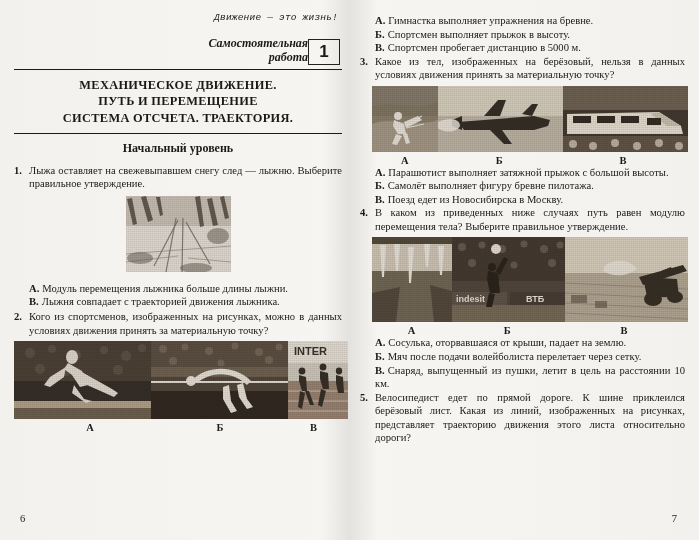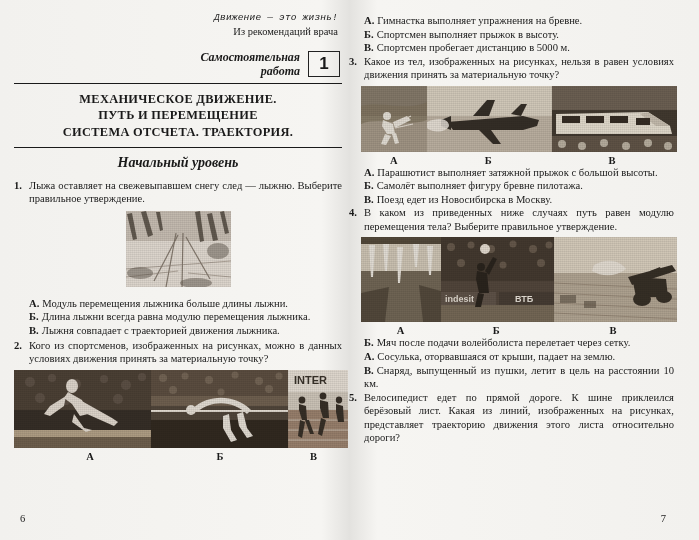--- a/index.html
+++ b/index.html
@@ -14,51 +14,51 @@
     position:relative;
     width:699px;height:540px;
     background:linear-gradient(90deg,#f2f1ee 0%,#f6f5f2 46%,#e3e2df 50%,#f6f5f2 54%,#f2f1ee 100%);
   }
   .page{
     position:absolute;top:0;height:540px;
     box-sizing:border-box;
     background:transparent;
   }
   .page-left{left:0;width:350px;padding:8px 8px 0 14px;}
-  .page-right{left:339px;width:349px;padding:8px 14px 0 10px;}
+  .page-right{left:350px;width:349px;padding:8px 14px 0 10px;}
 
   
   .epigraph{margin-top:4px;text-align:right;padding-right:4px;}
   .epigraph .line1{font-style:italic;font-size:9.5px;letter-spacing:.2px;font-family:Liberation Mono, monospace;}
   .epigraph .line2{font-size:10.5px;margin-top:3px;}
 
   
   .ws-head{
-    display:flex;justify-content:flex-end;
-    margin-top:14px;padding-right:2px;gap:8px;
+    display:flex;align-items:flex-end;justify-content:flex-end;
+    margin-top:14px;padding-right:2px;gap:0;
   }
   .ws-head .label{
     font-style:italic;font-weight:bold;font-size:12px;line-height:1.15;
     text-align:right;
   }
   .ws-head .numbox{
     border:1.6px solid #222;
     width:30px;height:24px;
     display:flex;align-items:center;justify-content:center;
     font-weight:bold;font-size:17px;font-family:"Liberation Sans",sans-serif;
   }
   .rule{border:0;border-top:1.8px solid #1a1a1a;margin:4px 0 0 0;}
   .rule.thin{border-top:1.4px solid #1a1a1a;}
 
   .title{
     text-align:center;font-weight:bold;font-size:12.4px;line-height:1.35;
     letter-spacing:.3px;margin:7px 2px 6px 2px;
   }
   .level{
-    text-align:center;font-style:italic;font-weight:bold;font-size:14px;
+    text-align:center;font-weight:bold;font-size:12px;
     margin:7px 0 8px 0;
   }
 
   
   .q{display:flex;margin-bottom:1px;}
   .q .num{width:15px;flex:0 0 15px;font-weight:bold;font-size:10.6px;line-height:1.28;}
   .q .body{flex:1;font-size:10.6px;line-height:1.28;text-align:justify;}
   .ans{margin-left:15px;font-size:10.6px;line-height:1.28;text-align:justify;}
   .ans b{font-weight:bold;}
   .ans .sp{display:inline-block;width:3px;}
@@ -90,21 +90,20 @@
 </style>
 </head>
 <body>
 
 <div class="spread">
 
   <div class="page page-left">
 
     <div class="epigraph">
       <div class="line1">Движение — это жизнь!</div>
-      <div class="line2">Из рекомендаций врача</div>
     </div>
 
     <div class="ws-head">
       <div class="label">
         <div>Самостоятельная</div>
         <div>работа</div>
       </div>
       <div class="numbox">1</div>
     </div>
     <hr class="rule">
@@ -154,23 +153,20 @@
             <ellipse cx="70" cy="72" rx="16" ry="5"></ellipse>
           </g>
           <rect width="105" height="76" fill="#7a6450" opacity=".12"></rect>
         </svg>
         <span class="grain"></span>
       </span>
     </div>
 
     <div class="ans">
       <b>А.</b><span class="sp"></span><span>Модуль перемещения лыжника больше длины лыжни.</span>
-    </div>
-    <div class="ans">
-      <b>Б.</b><span class="sp"></span><span>Длина лыжни всегда равна модулю перемещения лыжника.</span>
     </div>
     <div class="ans">
       <b>В.</b><span class="sp"></span><span>Лыжня совпадает с траекторией движения лыжника.</span>
     </div>
 
     <div class="q" style="margin-top:1px;">
       <div class="num">2.</div>
       <div class="body">Кого из спортсменов, изображенных на рисунках, можно в данных условиях движения принять за материальную точку?</div>
     </div>
 
@@ -275,21 +271,21 @@
     </div>
     <div class="ans">
       <b>Б.</b><span class="sp"></span><span>Спортсмен выполняет прыжок в высоту.</span>
     </div>
     <div class="ans">
       <b>В.</b><span class="sp"></span><span>Спортсмен пробегает дистанцию в 5000 м.</span>
     </div>
 
     <div class="q">
       <div class="num">3.</div>
-      <div class="body">Какое из тел, изображенных на рисунках, нельзя в равен условиях движения принять за материальную точку?</div>
+      <div class="body">Какое из тел, изображенных на берёзовый, нельзя в данных условиях движения принять за материальную точку?</div>
     </div>
 
     <div class="figrow" style="margin-left:12px;">
       <div class="cell" style="width:66px;height:66px;">
         <svg width="66" height="66" viewBox="0 0 66 66" preserveAspectRatio="none">
           <rect width="66" height="66" fill="#9a9184"></rect>
           <path d="M0 0h66v30H0z" fill="#857c6e"></path>
           <path d="M0 30h66v36H0z" fill="#a79d8d"></path>
           <path d="M0 20 C20 14, 44 26, 66 16 L66 34 C44 42, 20 30, 0 38z" fill="#7d735f" opacity=".7"></path>
           <g fill="#f2efe8">
@@ -456,24 +452,24 @@
         <span class="grain"></span>
       </div>
     </div>
     <div class="lblrow" style="margin-left:12px;">
       <span style="width:80px">А</span>
       <span style="width:113px">Б</span>
       <span style="width:123px">В</span>
     </div>
 
     <div class="ans">
+      <b>А.</b><span class="sp"></span><span>Сосулька, оторвавшаяся от крыши, падает на землю.</span>
+    </div>
+    <div class="ans">
       <b>Б.</b><span class="sp"></span><span>Мяч после подачи волейболиста перелетает через сетку.</span>
-    </div>
-    <div class="ans">
-      <b>А.</b><span class="sp"></span><span>Сосулька, оторвавшаяся от крыши, падает на землю.</span>
     </div>
     <div class="ans">
       <b>В.</b><span class="sp"></span><span>Снаряд, выпущенный из пушки, летит в цель на расстоянии 10 км.</span>
     </div>
 
     <div class="q">
       <div class="num">5.</div>
       <div class="body">Велосипедист едет по прямой дороге. К шине приклеился берёзовый лист. Какая из линий, изображенных на рисунках, представляет траекторию движения этого листа относительно дороги?</div>
     </div>
 

